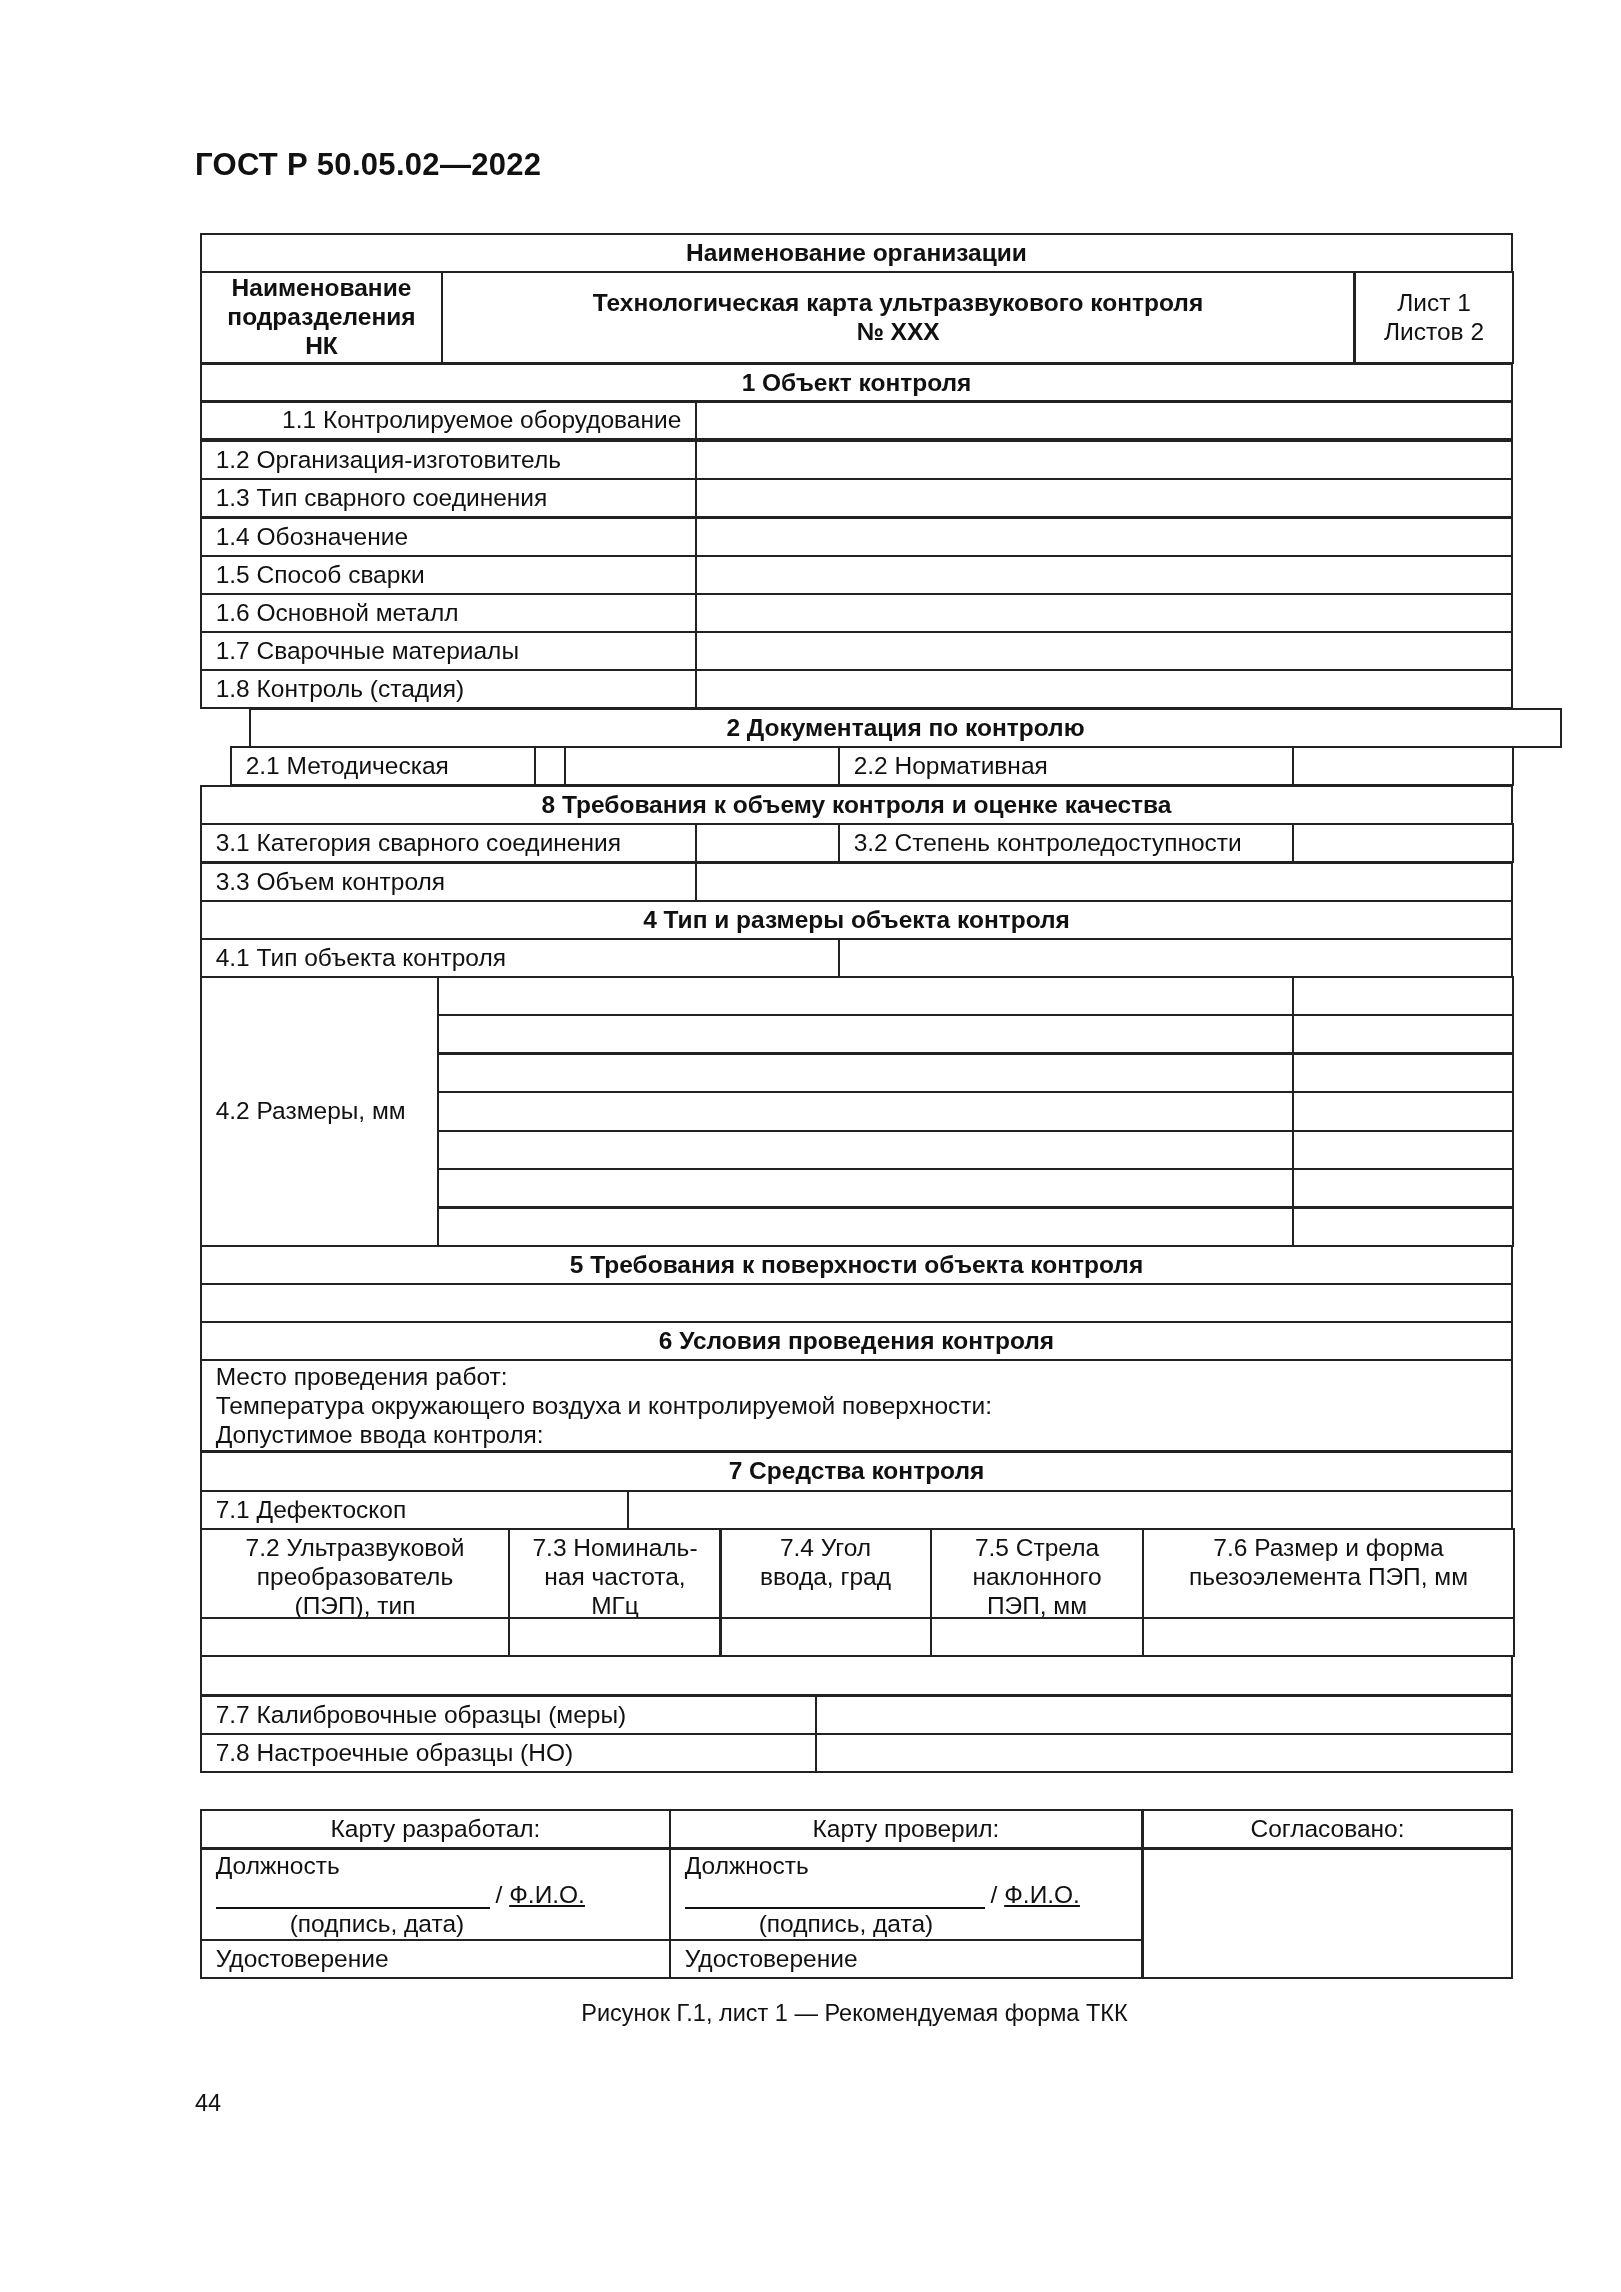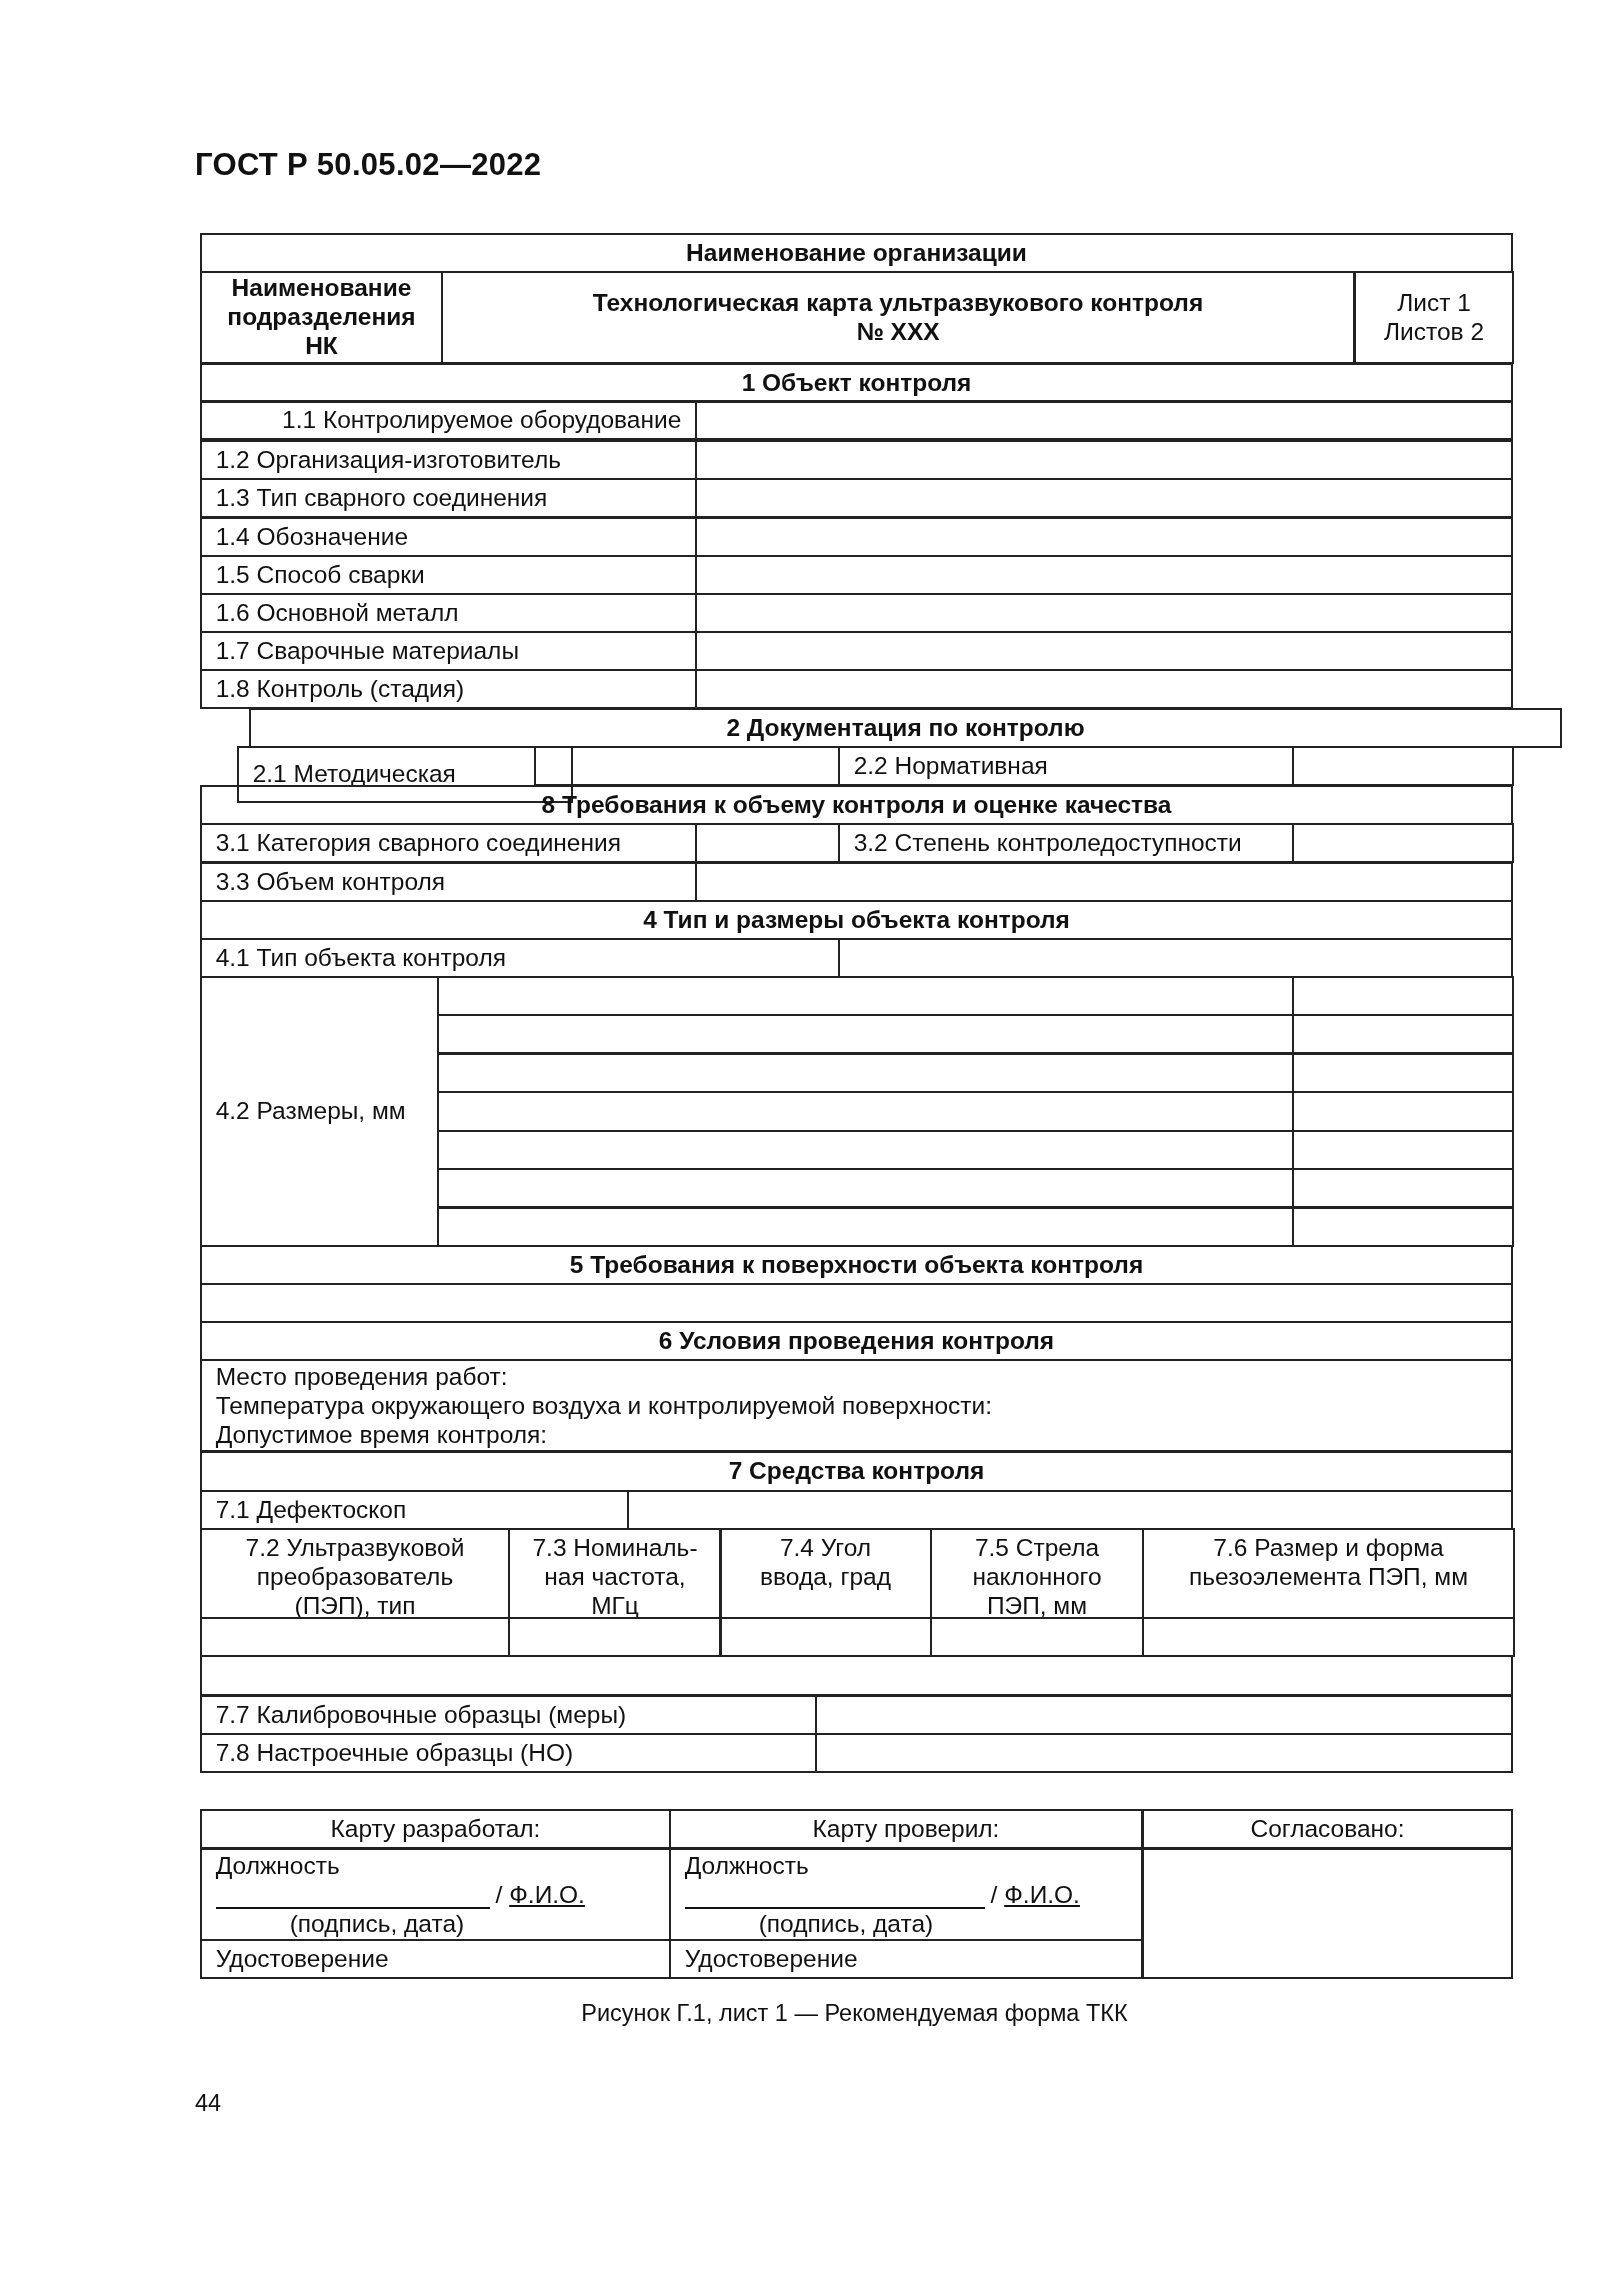--- a/index.html
+++ b/index.html
@@ -44,21 +44,21 @@
     </div>
 
   <div class="cell center bold" style="left:201px;top:364px;width:1313px;height:40px;">
       <span>1 Объект контроля</span>
     </div>
   <div id="s1rows"></div>
 
   <div class="cell center bold" style="left:201px;top:709px;width:1313px;height:40px;margin-left:48px;">
       <span>2 Документация по контролю</span>
     </div>
-  <div class="cell" style="left:199px;top:747px;width:336px;height:57px;margin-left:38px;">
+  <div class="cell" style="left:192px;top:747px;width:336px;height:40px;margin-left:38px;">
       <span>2.1 Методическая</span>
     </div>
   <div class="cell" style="left:535px;top:747px;width:306px;height:40px;">
       <span></span>
     </div>
   <div class="cell" style="left:839px;top:747px;width:456px;height:40px;">
       <span>2.2 Нормативная</span>
     </div>
   <div class="cell" style="left:1293px;top:747px;width:222px;height:40px;">
       <span></span>
@@ -106,21 +106,21 @@
   <div class="cell" style="left:201px;top:1284px;width:1313px;height:40px;">
       <span></span>
     </div>
 
   <div class="cell center bold" style="left:201px;top:1322px;width:1313px;height:40px;">
       <span>6 Условия проведения контроля</span>
     </div>
   <div class="cell col top" style="left:201px;top:1360px;width:1313px;height:93px;align-items:flex-start;justify-content:center;padding-top:0;line-height:29px;">
     <div>Место проведения работ:</div>
     <div>Температура окружающего воздуха и контролируемой поверхности:</div>
-    <div>Допустимое время контроля:</div>
+    <div>Допустимое ввода контроля:</div>
   </div>
 
   <div class="cell center bold" style="left:201px;top:1452px;width:1313px;height:41px;">
       <span>7 Средства контроля</span>
     </div>
   <div class="cell" style="left:201px;top:1491px;width:429px;height:40px;">
       <span>7.1 Дефектоскоп</span>
     </div>
   <div class="cell" style="left:628px;top:1491px;width:886px;height:40px;">
       <span></span>

